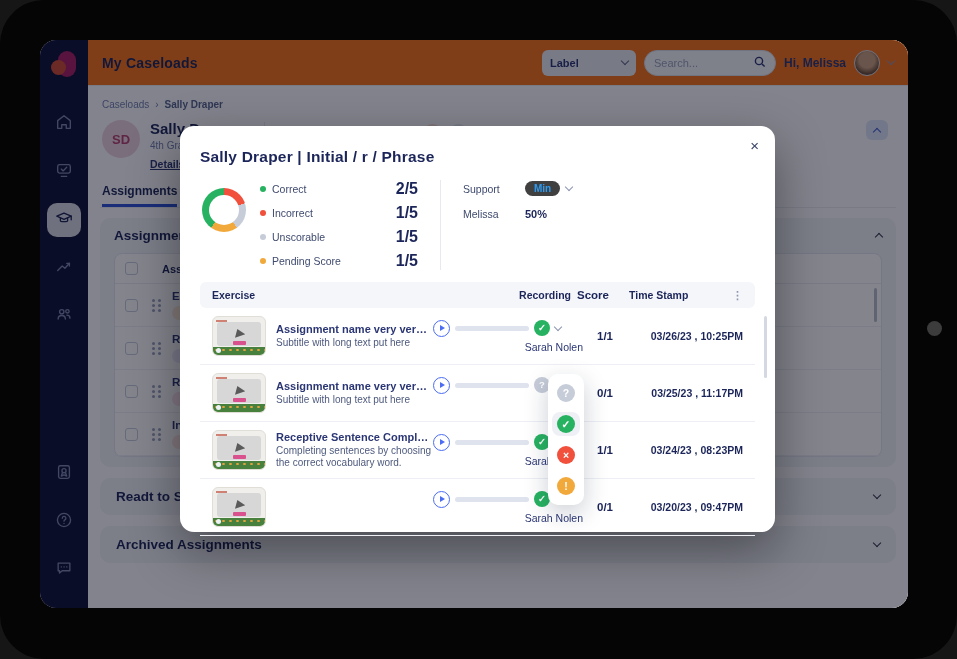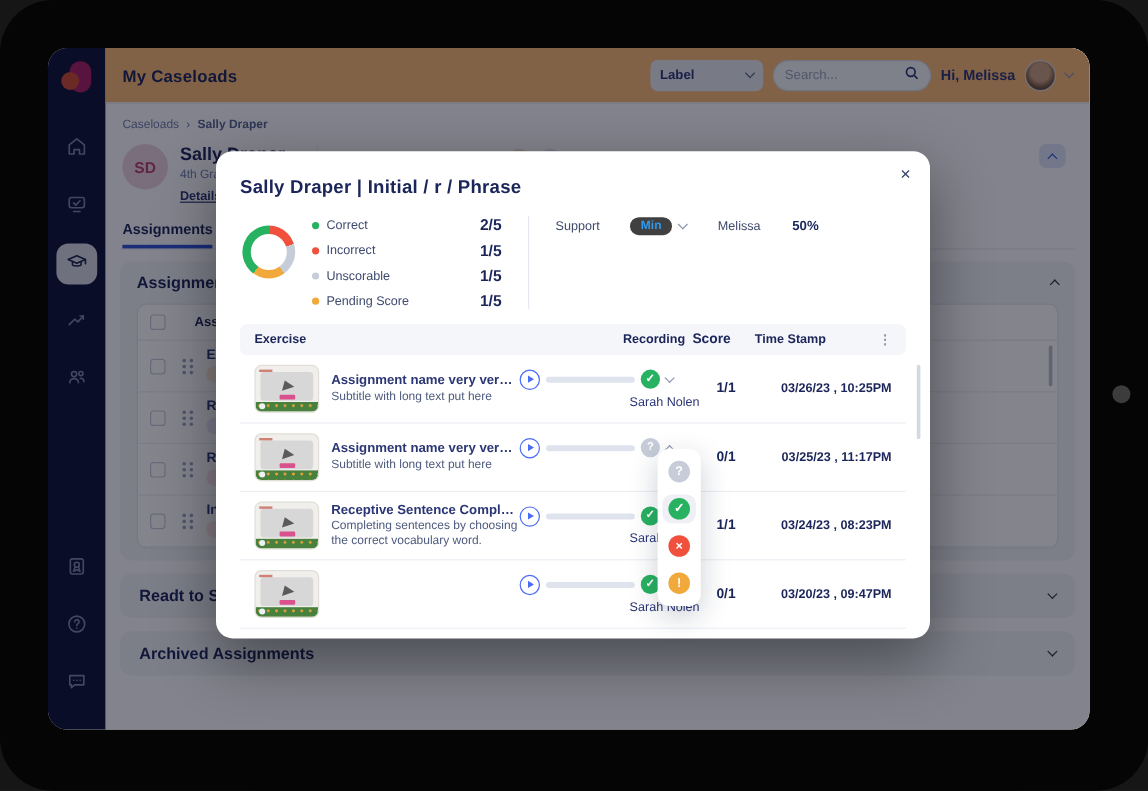--- a/index.html
+++ b/index.html
@@ -14,21 +14,21 @@
   .sidebar { width:48px; background:#0d1134; display:flex; flex-direction:column; align-items:center; padding:10px 0 14px; flex:none; }
   .logo { width:28px; height:28px; position:relative; margin-bottom:22px; }
   .logo .l1 { position:absolute; right:2px; top:1px; width:18px; height:26px; background:#a81e63; border-radius:9px; }
   .logo .l2 { position:absolute; left:1px; bottom:3px; width:15px; height:15px; background:#cf4a31; border-radius:50%; }
   .nav-ic { width:34px; height:34px; display:flex; align-items:center; justify-content:center; color:#7d84ad; margin:7px 0; border-radius:10px; }
   .nav-ic.active { background:#d6d8e4; color:#1b2250; }
   .nav-ic svg { width:18px; height:18px; stroke:currentColor; fill:none; stroke-width:1.5; stroke-linecap:round; stroke-linejoin:round; }
   .sb-spacer { flex:1; }
 
   .main { flex:1; display:flex; flex-direction:column; min-width:0; background:#fdfdfe; }
-  .topbar { height:46px; background:#fdba74; border-bottom:1px solid #e8eaf1; display:flex; align-items:center; padding:0 14px; flex:none; }
+  .topbar { height:46px; background:#f97316; border-bottom:1px solid #e8eaf1; display:flex; align-items:center; padding:0 14px; flex:none; }
   .tb-title { font-size:14px; font-weight:bold; color:#1b2559; letter-spacing:.2px; }
   .tb-right { margin-left:auto; display:flex; align-items:center; gap:8px; }
   .label-select { width:94px; height:26px; background:#e9eaf0; border-radius:6px; display:flex; align-items:center; padding:0 8px; font-size:11px; font-weight:bold; color:#2b3674; }
   .search-box { width:132px; height:26px; border:1px solid #d9dce6; background:#f5f6fa; border-radius:14px; display:flex; align-items:center; padding:0 9px; color:#98a1bc; font-size:11px; }
   .search-box .ph { flex:1; }
   .greeting { font-size:12px; font-weight:bold; color:#2b3674; }
   .avatar { width:26px; height:26px; border-radius:50%; background:radial-gradient(circle at 50% 38%, #caa07c 0 40%, #6e4f39 70%, #3c2c20); border:1px solid #d9d9e0; }
   .chev { display:inline-block; width:6px; height:6px; border-right:1.6px solid #5b6488; border-bottom:1.6px solid #5b6488; transform:rotate(45deg); margin-top:-3px; }
   .chev.up { transform:rotate(-135deg); margin-top:3px; }
   .chev.lite { border-color:#8b93b0; }
@@ -78,23 +78,23 @@
   .modal { position:absolute; left:180px; top:126px; width:595px; height:406px; background:#fff; border-radius:14px;
     box-shadow:0 18px 50px rgba(0,0,0,.4); z-index:60; padding:14px 20px 16px; }
   .m-close { position:absolute; right:16px; top:12px; font-size:15px; color:#3a4568; line-height:1; }
   .m-title { font-size:15.5px; font-weight:bold; color:#1b2559; margin-top:8px; letter-spacing:.2px; }
   .m-summary { display:flex; align-items:flex-start; margin-top:14px; }
   .donut { width:44px; height:44px; border-radius:50%; position:relative; margin:8px 14px 0 2px; flex:none; }
   .donut::after { content:""; position:absolute; inset:7px; border-radius:50%; background:#fff; }
   .legend { display:flex; flex-direction:column; gap:6px; width:158px; flex:none; }
   .lg-row { display:flex; align-items:center; font-size:10.5px; color:#3f4a6e; }
   .lg-dot { width:6px; height:6px; border-radius:50%; margin-right:6px; flex:none; }
-  .lg-val { margin-left:auto; font-weight:bold; color:#1b2559; font-size:13px; }
+  .lg-val { margin-left:auto; font-weight:bold; color:#1b2559; font-size:16px; }
   .m-vdiv { width:1px; background:#e6e9f2; align-self:stretch; margin:0 22px; }
-  .sup-block { display:flex; flex-direction:row; gap:26px; padding-top:1px; }
+  .sup-block { display:flex; flex-direction:column; gap:12px; padding-top:1px; }
   .sup-row { display:flex; align-items:center; font-size:10.5px; color:#3f4a6e; }
   .sup-label { width:62px; }
   .pill-min { background:#404040; color:#2e9bf0; font-size:10px; font-weight:bold; border-radius:9px; padding:2px 9px; margin-right:6px; }
   .sup-val { font-weight:bold; color:#1b2559; font-size:11px; }
 
   .m-table { margin-top:12px; position:relative; }
   .m-thead { display:flex; align-items:center; height:26px; background:#f5f6fa; border-radius:6px; padding:0 12px;
     font-size:10.5px; font-weight:bold; color:#1b2559; }
   .m-row { display:flex; align-items:center; height:57px; padding:0 12px; border-bottom:1px solid #edeff5; }
   .m-row:last-child { border-bottom:none; }

